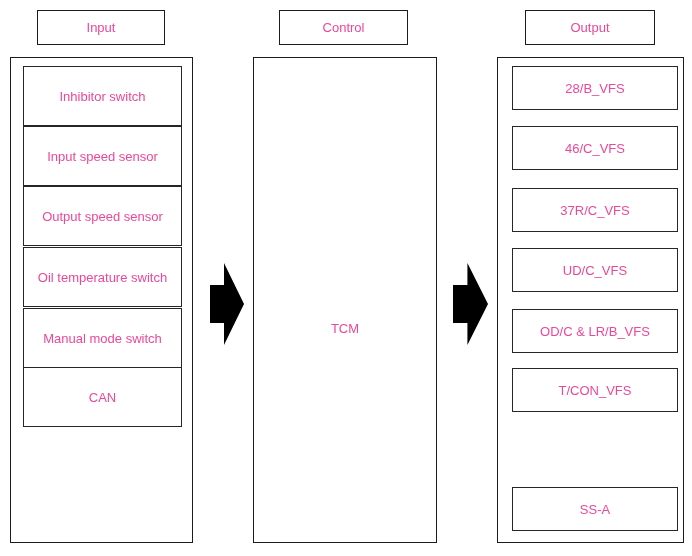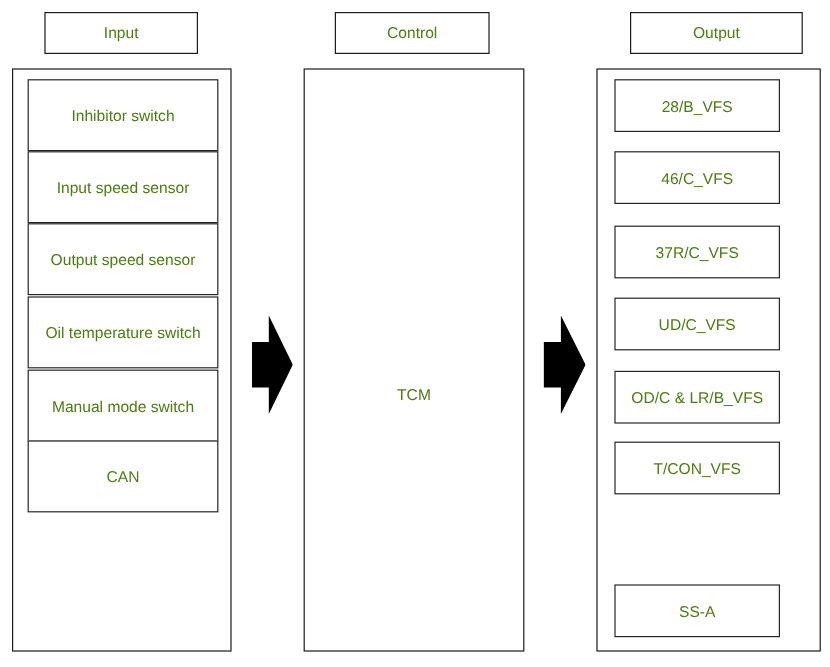--- a/index.html
+++ b/index.html
@@ -6,21 +6,21 @@
     margin: 0;
     padding: 0;
     background: #ffffff;
   }
   .stage {
     position: relative;
     width: 692px;
     height: 556px;
     background: #ffffff;
     font-family: "Liberation Sans", "DejaVu Sans", sans-serif;
-    color: #4d7c0f;
+    color: #ec4899;
     overflow: hidden;
   }
   .titlebox {
     position: absolute;
     top: 10px;
     height: 35px;
     box-sizing: border-box;
     border: 1.5px solid #1c1c1c;
     background: #ffffff;
     display: flex;
@@ -46,35 +46,35 @@
     align-items: center;
     justify-content: center;
     font-size: 13px;
     line-height: 1;
     text-align: center;
     white-space: nowrap;
   }
   
   .title-input   { left: 37px;  width: 128px; }
   .title-control { left: 279px; width: 129px; }
-  .title-output  { left: 525px; width: 144px; }
+  .title-output  { left: 525px; width: 130px; }
   
   .panel-input   { left: 10px;  width: 183px; }
   .panel-control { left: 253px; width: 184px; }
   .panel-output  { left: 497px; width: 187px; }
   
   .panel-input .item { left: 12px; width: 159px; height: 60px; }
   .li-0 { top: 8px;  }
   .li-1 { top: 68px; }
   .li-2 { top: 128px;}
   .li-3 { top: 189px;}
   .li-4 { top: 250px;}
   .li-5 { top: 309px;}
   
-  .panel-output .item { left: 14px; width: 138px; height: 44px; }
+  .panel-output .item { left: 14px; width: 166px; height: 44px; }
   .ro-0 { top: 8px;  }
   .ro-1 { top: 68px; }
   .ro-2 { top: 130px;}
   .ro-3 { top: 190px; text-align: center;}
   .ro-4 { top: 251px;}
   .ro-5 { top: 310px;}
   .ro-6 { top: 371px;}
   .ro-7 { top: 429px;}
   
   .tcm-label {

